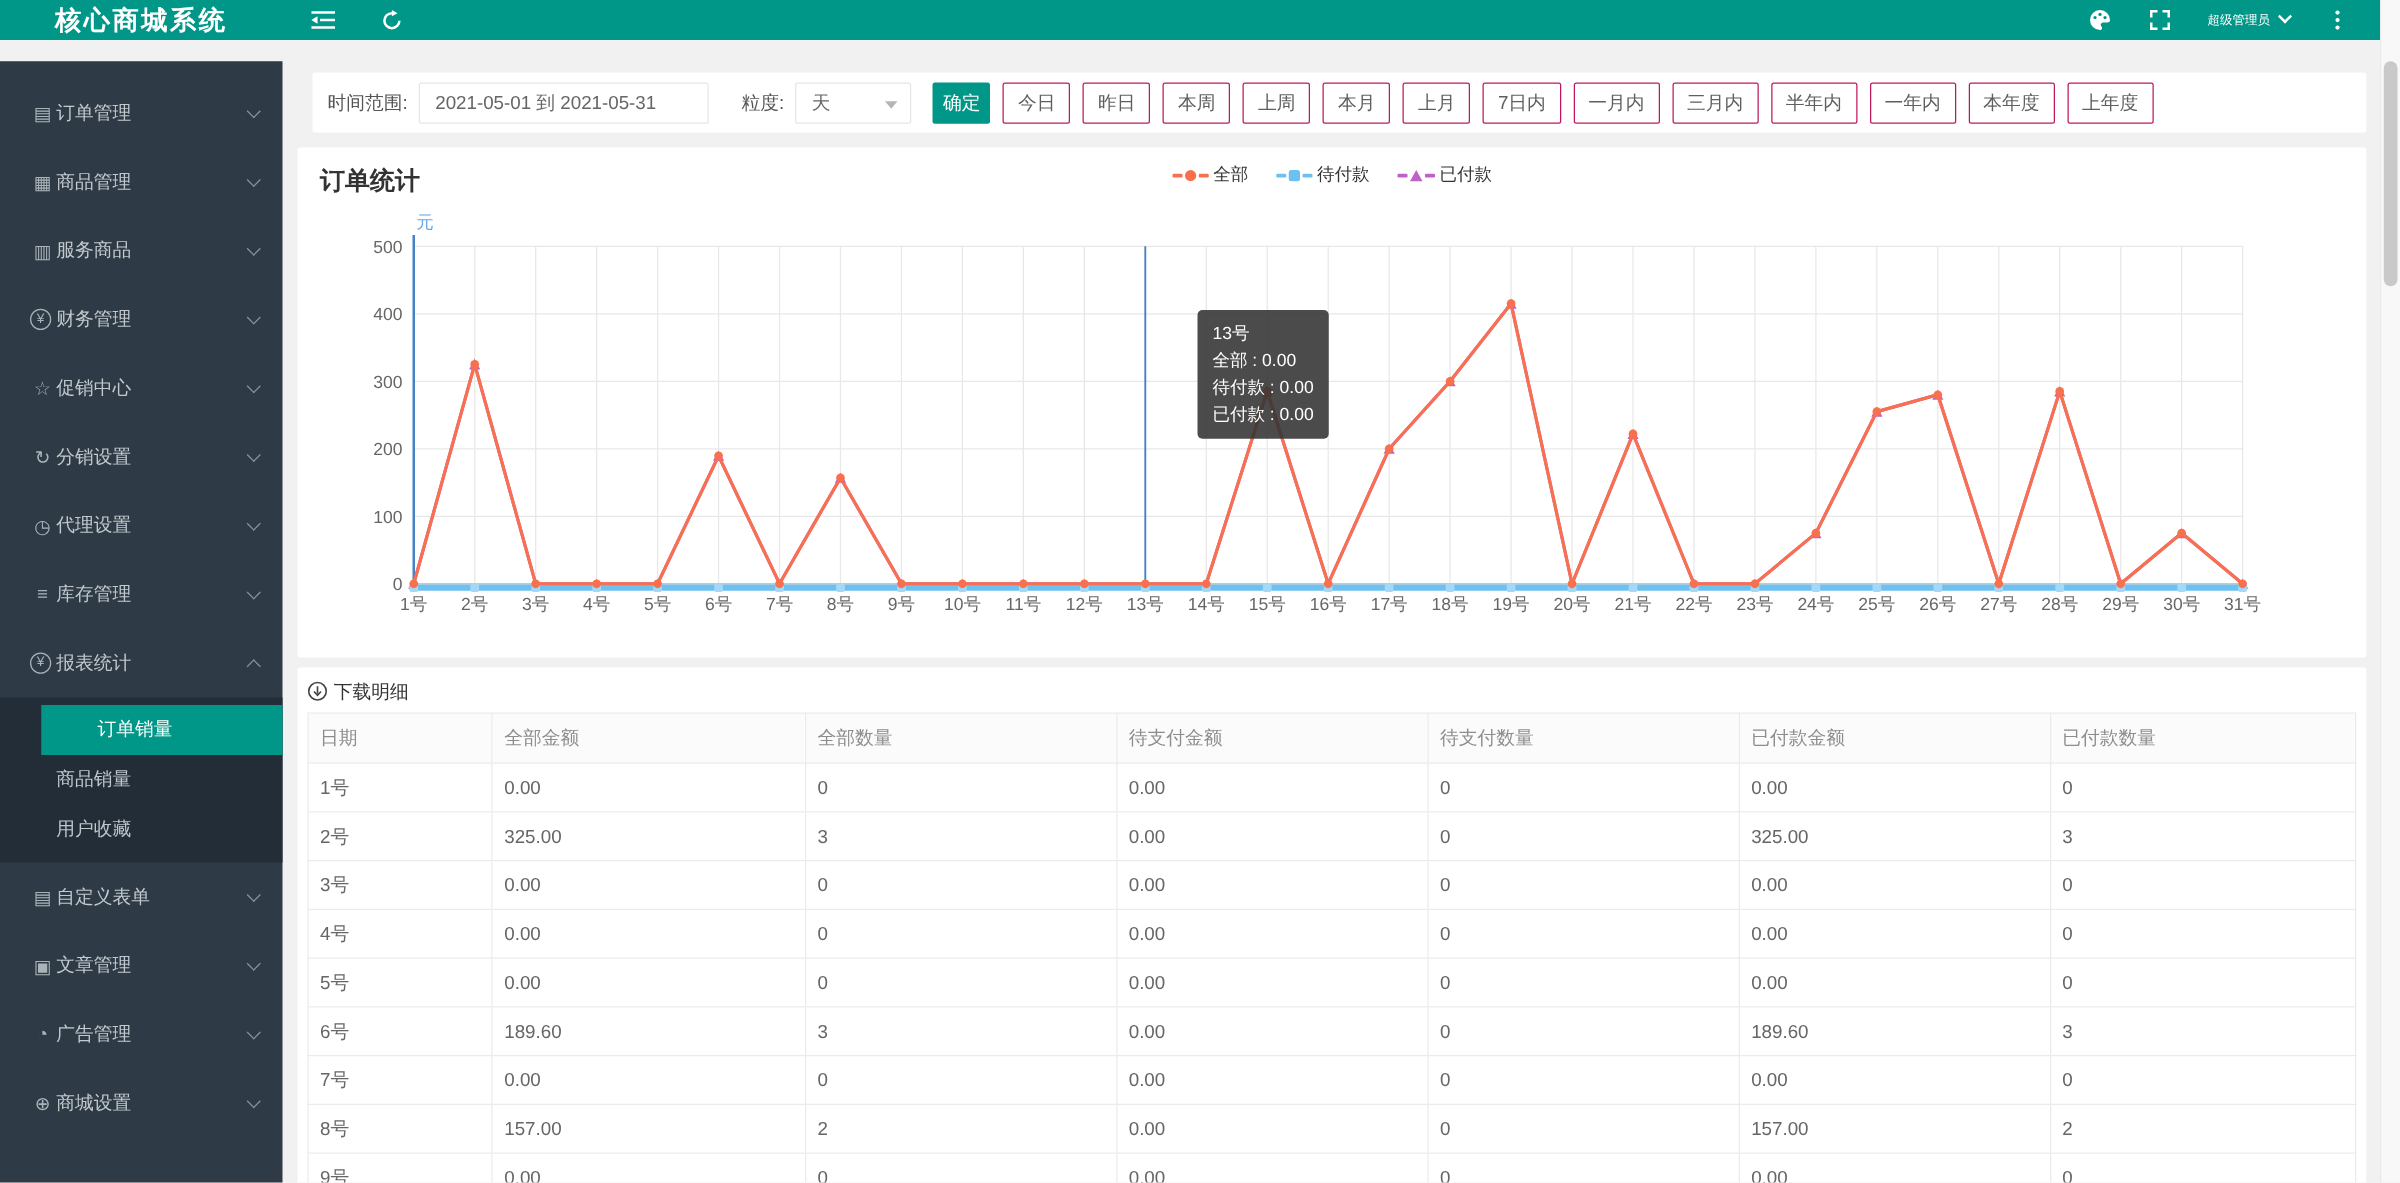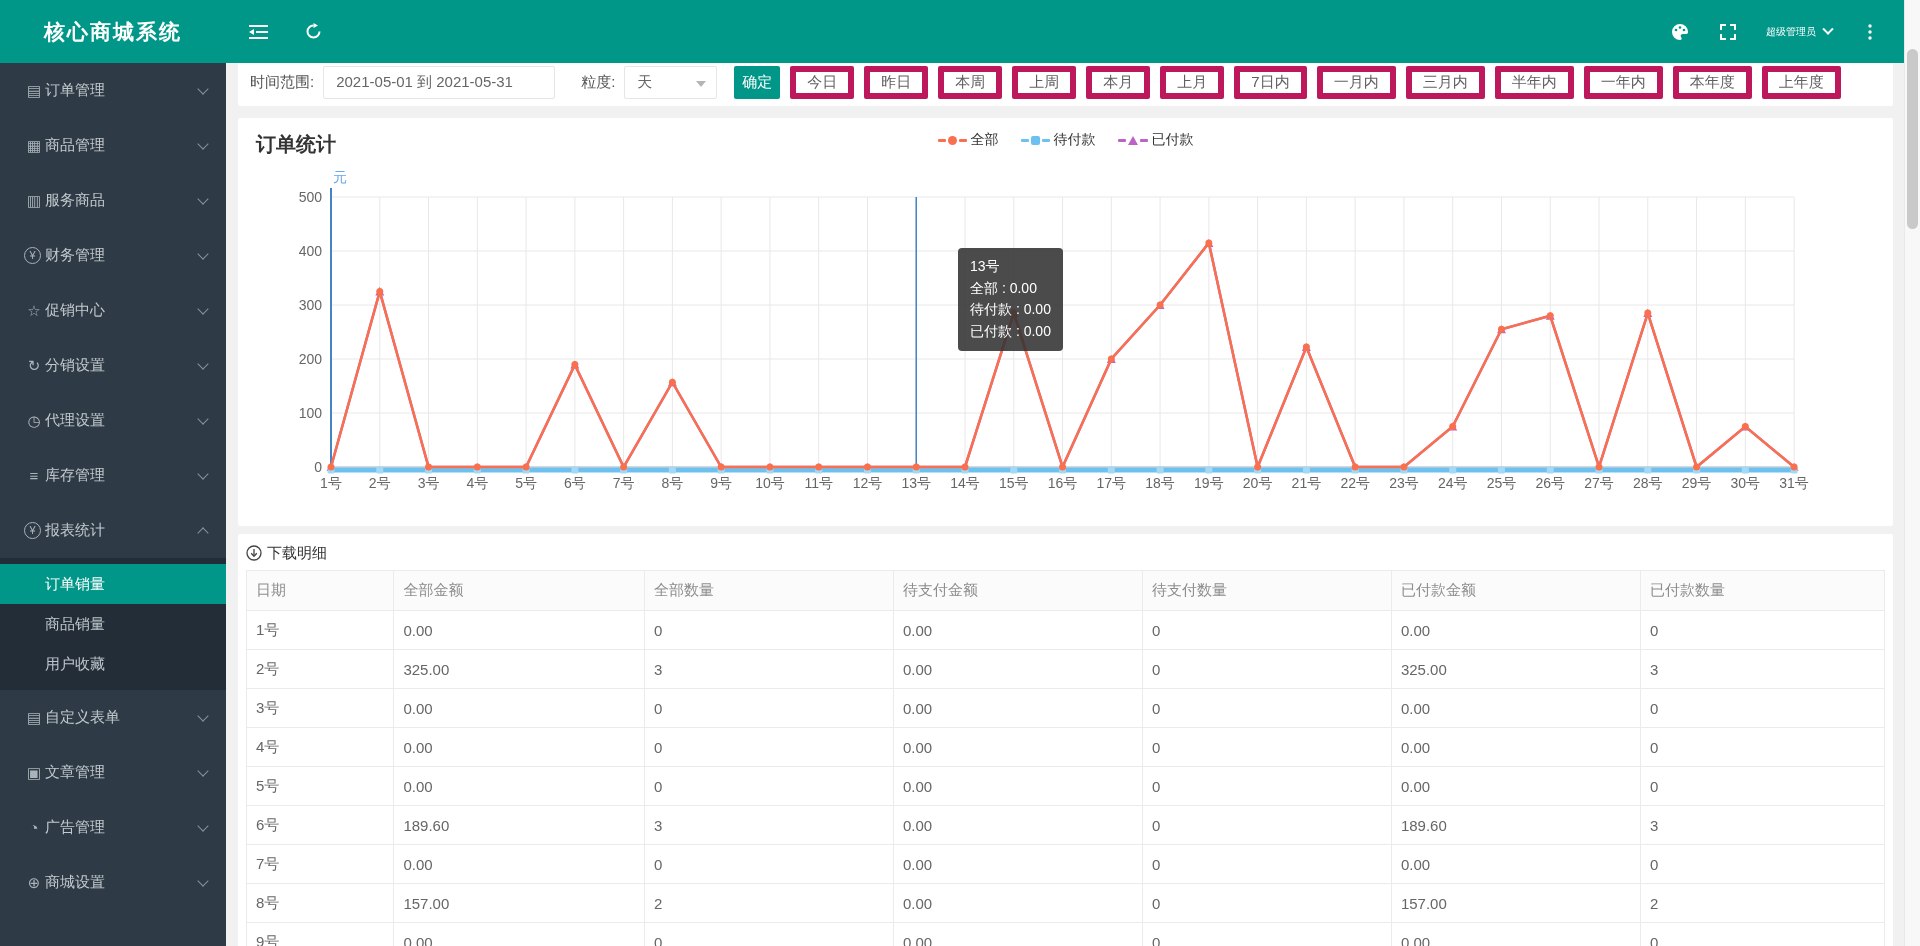--- a/index.html
+++ b/index.html
@@ -1,51 +1,51 @@
 <!DOCTYPE html>
 <html><head>
 <meta charset="utf-8">
 <style>
   * { margin:0; padding:0; box-sizing:border-box; }
   html,body { width:1920px; height:946px; overflow:hidden; font-family:"Liberation Sans","DejaVu Sans",sans-serif; background:#f1f1f1; }
 
   
-  .topbar { position:absolute; left:0; top:0; width:1904px; height:63px; background:#009688; display:flex; align-items:center; z-index:30; }
+  .topbar { position:absolute; left:0; top:0; width:1904px; height:32px; background:#009688; display:flex; align-items:center; z-index:30; }
   .logo { width:226px; height:49px; display:flex; align-items:center; justify-content:center; color:#fff; font-size:21px; font-weight:bold; letter-spacing:2px; }
   .tb-icon { width:40px; height:49px; display:flex; align-items:center; justify-content:center; cursor:pointer; }
   .tb-left { display:flex; margin-left:12px; gap:15px; }
   .tb-right { margin-left:auto; display:flex; align-items:center; gap:8px; padding-right:14px; }
   .user-box { display:flex; align-items:center; gap:8px; color:#fff; font-size:10px; padding:0 10px; height:49px; cursor:pointer; }
   .chev { display:inline-block; width:8px; height:8px; border-right:2px solid #fff; border-bottom:2px solid #fff; transform:rotate(45deg) translate(-2px,-2px); }
 
   
   .sidebar { position:absolute; left:0; top:49px; width:226px; bottom:0; background:#2e3a45; z-index:20; padding-top:14px; }
   .menu-item { position:relative; height:55px; display:flex; align-items:center; color:#c2c9ce; font-size:15px; cursor:pointer; }
   .menu-item .mi-icon { position:absolute; left:25px; width:18px; text-align:center; font-size:15px; color:#aab3ba; }
   .mi-icon.circled { left:24px; width:17px; height:17px; line-height:15px; border:1px solid #aab3ba; border-radius:50%; font-size:11px; }
   .menu-item .mi-label { margin-left:45px; }
   .menu-item .mi-chev { position:absolute; right:19px; width:8px; height:8px; border-right:1.5px solid #8a939b; border-bottom:1.5px solid #8a939b; transform:rotate(45deg); margin-top:-3px; }
   .menu-item .mi-chev.up { transform:rotate(-135deg); margin-top:4px; }
   .submenu { background:#232d37; padding:6px 0; }
   .sub-item { height:40px; line-height:40px; padding-left:45px; color:#bfc6cc; font-size:15px; cursor:pointer; }
-  .sub-item.active { background:#009688; color:#fff; }
+  .sub-item.active { background:#009688; color:#fff;margin-left:33px; }
 
   
   .main { position:absolute; left:226px; top:49px; right:16px; bottom:0; overflow:hidden; }
   .card { background:#fff; border-radius:2px; }
 
-  .filter-card { margin:9px 11px 0 12px; height:48px; display:flex; align-items:center; padding:0 12px; }
+  .filter-card { margin:9px 11px 0 24px; height:48px; display:flex; align-items:center; padding:0 12px; }
   .flabel { font-size:15px; color:#555; margin-right:9px; white-space:nowrap; }
   .finput { width:232px; height:33px; border:1px solid #e6e6e6; border-radius:2px; display:flex; align-items:center; padding-left:12px; font-size:15px; color:#666; background:#fff; }
   .gap28 { width:26px; }
   .fselect { width:93px; height:33px; border:1px solid #e6e6e6; border-radius:2px; display:flex; align-items:center; padding-left:12px; font-size:15px; color:#666; position:relative; cursor:pointer; }
   .sel-arrow { position:absolute; right:10px; top:14px; width:0; height:0; border-left:5px solid transparent; border-right:5px solid transparent; border-top:6px solid #b5b5b5; }
   .btn-confirm { margin-left:17px; height:33px; padding:0 8px; background:#009688; color:#fff; border:none; border-radius:2px; font-size:15px; cursor:pointer; }
   .quick-wrap { display:flex; margin-left:10px; gap:10px; }
-  .qbtn { height:33px; padding:0 11px; background:#fff; border:6px solid #be185d; border-radius:2px; font-size:15px; color:#5f5f5f; cursor:pointer; white-space:nowrap; }
+  .qbtn { height:33px; padding:0 11px; background:#fff; border:1px solid #be185d; border-radius:2px; font-size:15px; color:#5f5f5f; cursor:pointer; white-space:nowrap; }
 
   .chart-card { margin:12px 11px 0 12px; height:408px; position:relative; }
   .chart-title { position:absolute; left:18px; top:13px; font-size:20px; font-weight:bold; color:#333; }
   .legend { position:absolute; left:0; right:0; top:13px; display:flex; justify-content:center; gap:22px; }
   .lg-item { display:flex; align-items:center; gap:4px; cursor:pointer; }
   .lg-marks { display:flex; align-items:center; gap:2px; }
   .lg-dash { width:8px; height:3px; border-radius:1px; }
   .lg-label { font-size:14px; color:#333; }
   .sh-circle { width:9px; height:9px; border-radius:50%; }
   .sh-square { width:9px; height:9px; border-radius:2px; }

